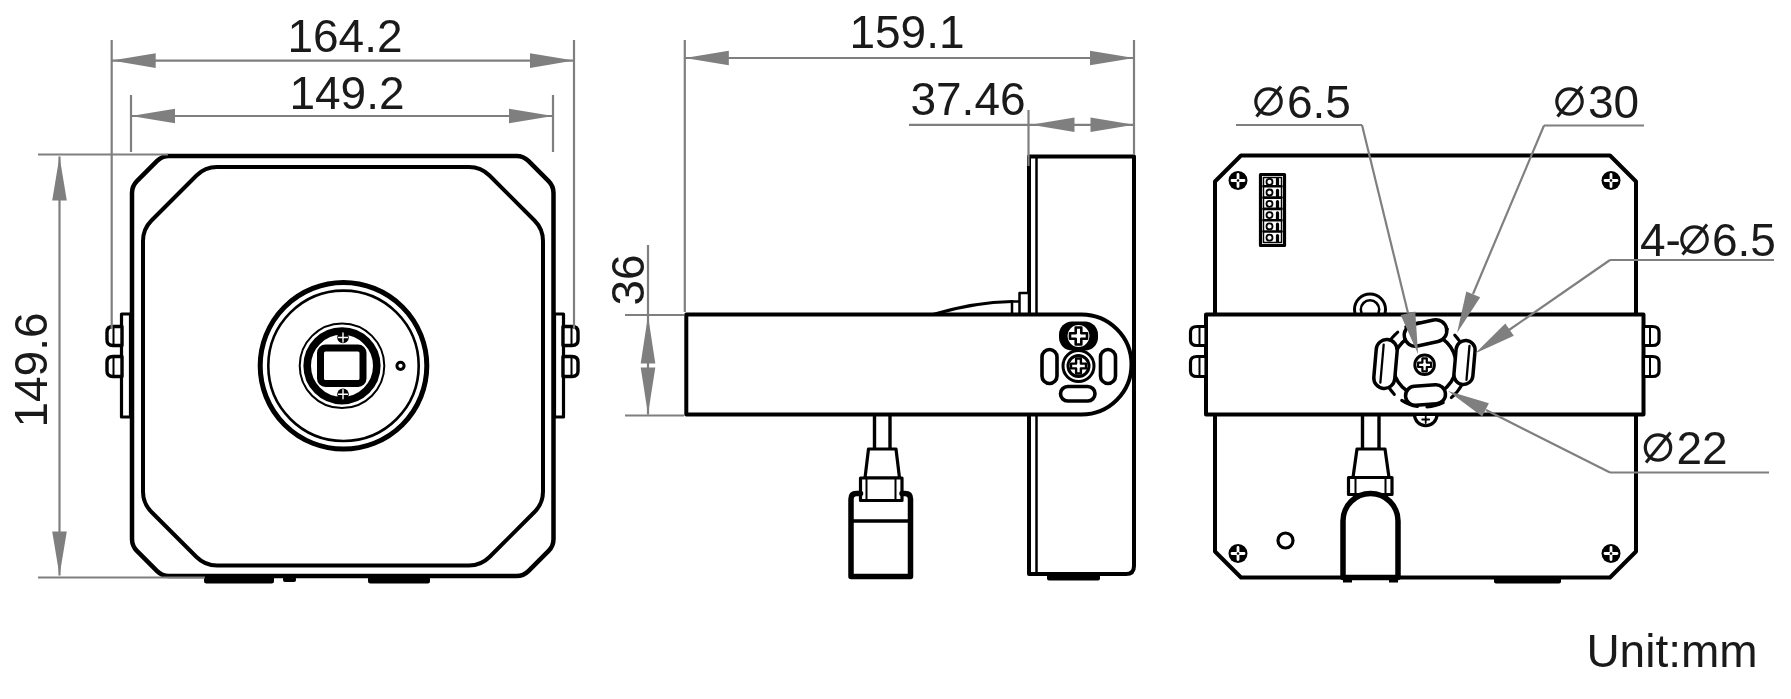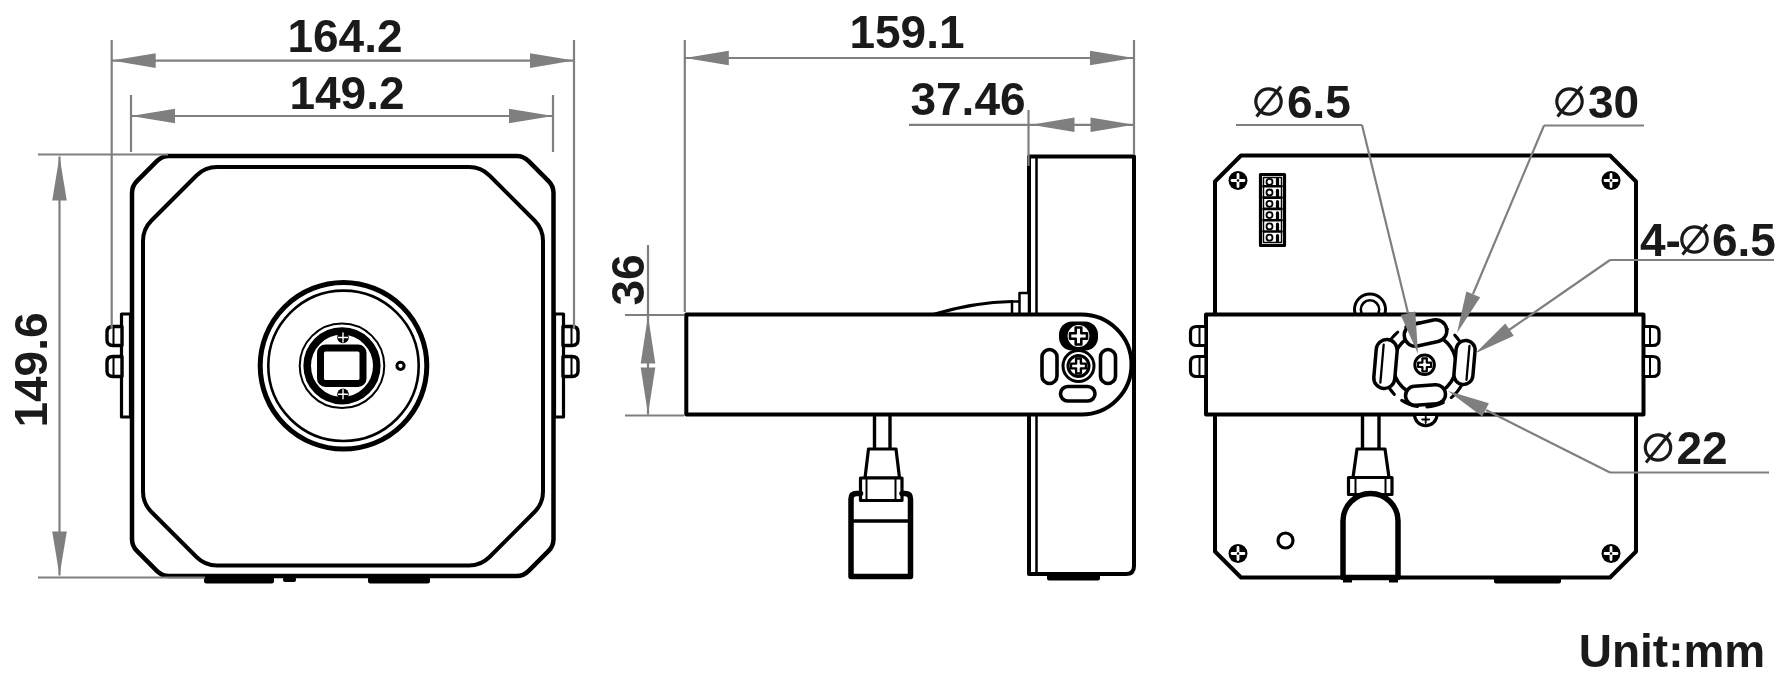--- a/index.html
+++ b/index.html
@@ -1,16 +1,16 @@
 <!DOCTYPE html>
 <html><head>
 <meta charset="utf-8">
 <style>
 html,body{margin:0;padding:0;background:#fff;}
-#page{position:relative;width:1791px;height:689px;background:#fff;overflow:hidden;font-weight:bold;}
+#page{position:relative;width:1791px;height:689px;background:#fff;overflow:hidden;}
 svg{position:absolute;left:0;top:0;}
 text{font-family:"Liberation Sans",sans-serif;fill:#1a1a1a;}
 </style>
 </head>
 <body>
 <div id="page">
 <svg width="1791" height="699" viewBox="0 0 1791 699">
 
 <g stroke-linejoin="round" stroke-linecap="round">
 

